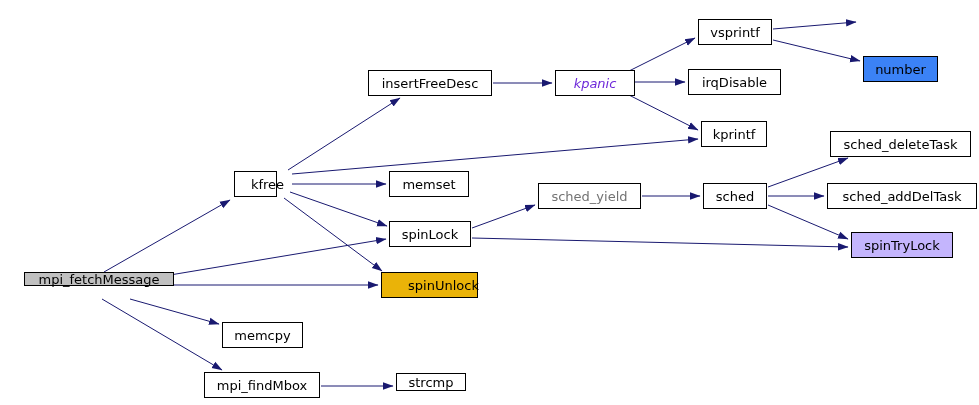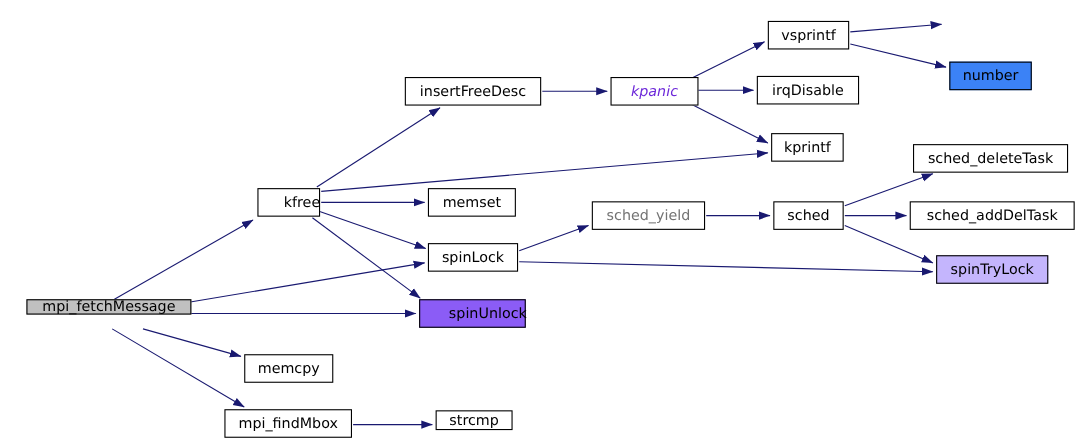--- a/index.html
+++ b/index.html
@@ -73,32 +73,32 @@
         <line x1="768" y1="187" x2="848" y2="158" stroke="#191970" stroke-width="1" marker-end="url(#arrow)"></line>
         <line x1="768" y1="196" x2="824" y2="196" stroke="#191970" stroke-width="1" marker-end="url(#arrow)"></line>
         <line x1="768" y1="205" x2="848" y2="239" stroke="#191970" stroke-width="1" marker-end="url(#arrow)"></line>
         <line x1="472" y1="228" x2="535" y2="205" stroke="#191970" stroke-width="1" marker-end="url(#arrow)"></line>
         <line x1="472" y1="238" x2="848" y2="247" stroke="#191970" stroke-width="1" marker-end="url(#arrow)"></line>
         <line x1="321" y1="386" x2="393" y2="386" stroke="#191970" stroke-width="1" marker-end="url(#arrow)"></line>
       </g>
   </svg>
   <div class="node-layer" id="node-layer">
       <div class="node" style="left: 24px; top: 272px; width: 150px; height: 14px; border-color: rgb(0, 0, 0); color: rgb(0, 0, 0); background: rgb(192, 192, 192);">mpi_fetchMessage</div>
-      <div class="node" style="left: 234px; top: 171px; width: 57px; height: 26px; border-color: rgb(0, 0, 0); color: rgb(0, 0, 0); background: rgb(255, 255, 255); padding-left: 24px;">kfree</div>
+      <div class="node" style="left: 234px; top: 171px; width: 43px; height: 26px; border-color: rgb(0, 0, 0); color: rgb(0, 0, 0); background: rgb(255, 255, 255); padding-left: 24px;">kfree</div>
       <div class="node" style="left: 368px; top: 70px; width: 124px; height: 26px; border-color: rgb(0, 0, 0); color: rgb(0, 0, 0); background: rgb(255, 255, 255); text-align: right;">insertFreeDesc</div>
       <div class="node" style="left: 555px; top: 70px; width: 80px; height: 26px; border-color: rgb(0, 0, 0); color: #6d28d9; background: rgb(255, 255, 255); font-style: italic;">kpanic</div>
       <div class="node" style="left: 698px; top: 19px; width: 74px; height: 26px; border-color: rgb(0, 0, 0); color: rgb(0, 0, 0); background: rgb(255, 255, 255);">vsprintf</div>
       <div class="node" style="left: 863px; top: 56px; width: 75px; height: 26px; border-color: rgb(0, 0, 0); color: rgb(0, 0, 0); background: #3b82f6;">number</div>
       <div class="node" style="left: 688px; top: 69px; width: 93px; height: 26px; border-color: rgb(0, 0, 0); color: rgb(0, 0, 0); background: rgb(255, 255, 255);">irqDisable</div>
       <div class="node" style="left: 701px; top: 121px; width: 66px; height: 26px; border-color: rgb(0, 0, 0); color: rgb(0, 0, 0); background: rgb(255, 255, 255);">kprintf</div>
       <div class="node" style="left: 830px; top: 131px; width: 141px; height: 26px; border-color: rgb(0, 0, 0); color: rgb(0, 0, 0); background: rgb(255, 255, 255);">sched_deleteTask</div>
       <div class="node" style="left: 389px; top: 171px; width: 80px; height: 26px; border-color: rgb(0, 0, 0); color: rgb(0, 0, 0); background: rgb(255, 255, 255);">memset</div>
       <div class="node" style="left: 538px; top: 183px; width: 103px; height: 26px; border-color: rgb(0, 0, 0); color: #737373; background: rgb(255, 255, 255);">sched_yield</div>
       <div class="node" style="left: 703px; top: 183px; width: 64px; height: 26px; border-color: rgb(0, 0, 0); color: rgb(0, 0, 0); background: rgb(255, 255, 255);">sched</div>
       <div class="node" style="left: 827px; top: 183px; width: 150px; height: 26px; border-color: rgb(0, 0, 0); color: rgb(0, 0, 0); background: rgb(255, 255, 255);">sched_addDelTask</div>
       <div class="node" style="left: 389px; top: 221px; width: 82px; height: 26px; border-color: rgb(0, 0, 0); color: rgb(0, 0, 0); background: rgb(255, 255, 255);">spinLock</div>
       <div class="node" style="left: 851px; top: 232px; width: 102px; height: 26px; border-color: rgb(0, 0, 0); color: rgb(0, 0, 0); background: #c4b5fd;">spinTryLock</div>
-      <div class="node" style="left: 381px; top: 272px; width: 97px; height: 26px; border-color: rgb(0, 0, 0); color: rgb(0, 0, 0); background: #8b5cf6; padding-left: 28px;">spinUnlock</div>
+      <div class="node" style="left: 381px; top: 272px; width: 97px; height: 26px; border-color: rgb(0, 0, 0); color: rgb(0, 0, 0); background: #eab308; padding-left: 28px;">spinUnlock</div>
       <div class="node" style="left: 222px; top: 322px; width: 81px; height: 26px; border-color: rgb(0, 0, 0); color: rgb(0, 0, 0); background: rgb(255, 255, 255);">memcpy</div>
       <div class="node" style="left: 204px; top: 372px; width: 116px; height: 26px; border-color: rgb(0, 0, 0); color: rgb(0, 0, 0); background: rgb(255, 255, 255);">mpi_findMbox</div>
       <div class="node" style="left: 396px; top: 373px; width: 70px; height: 18px; border-color: rgb(0, 0, 0); color: rgb(0, 0, 0); background: rgb(255, 255, 255);">strcmp</div>
     </div>
 </div>
 
 </body></html>

